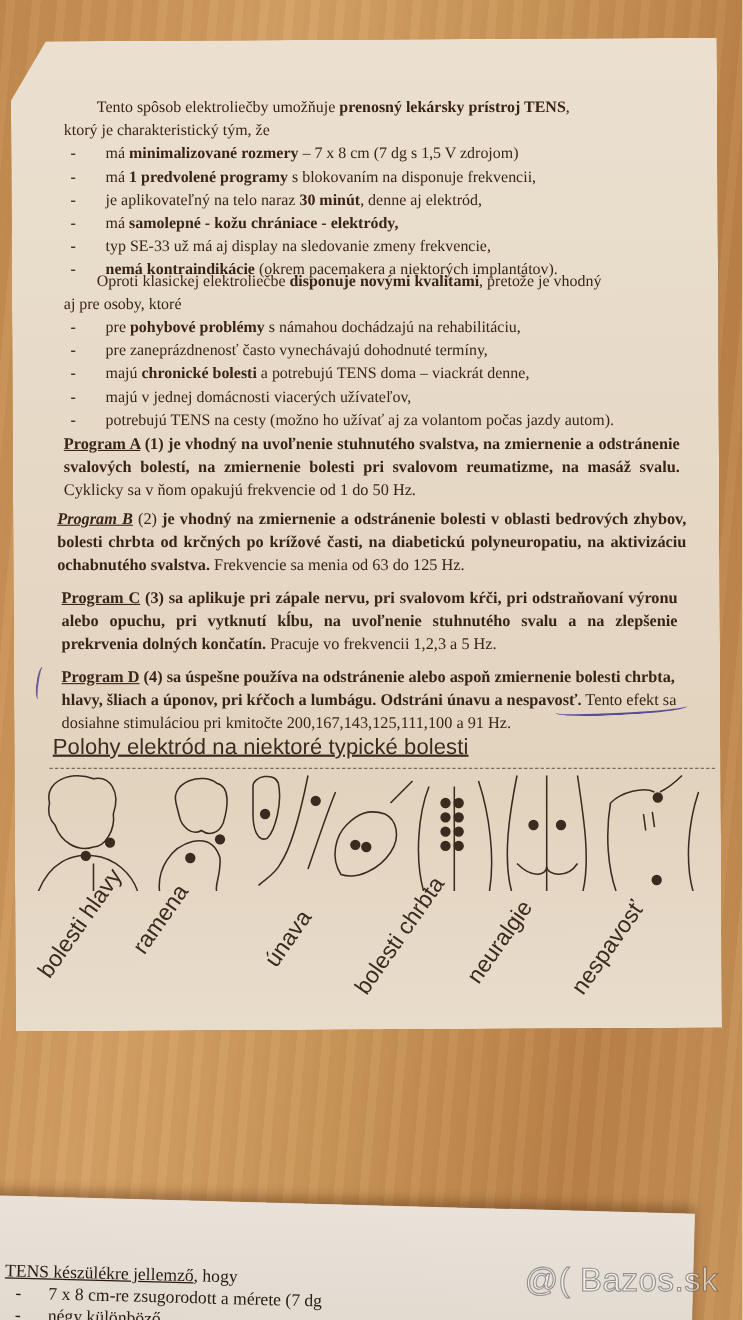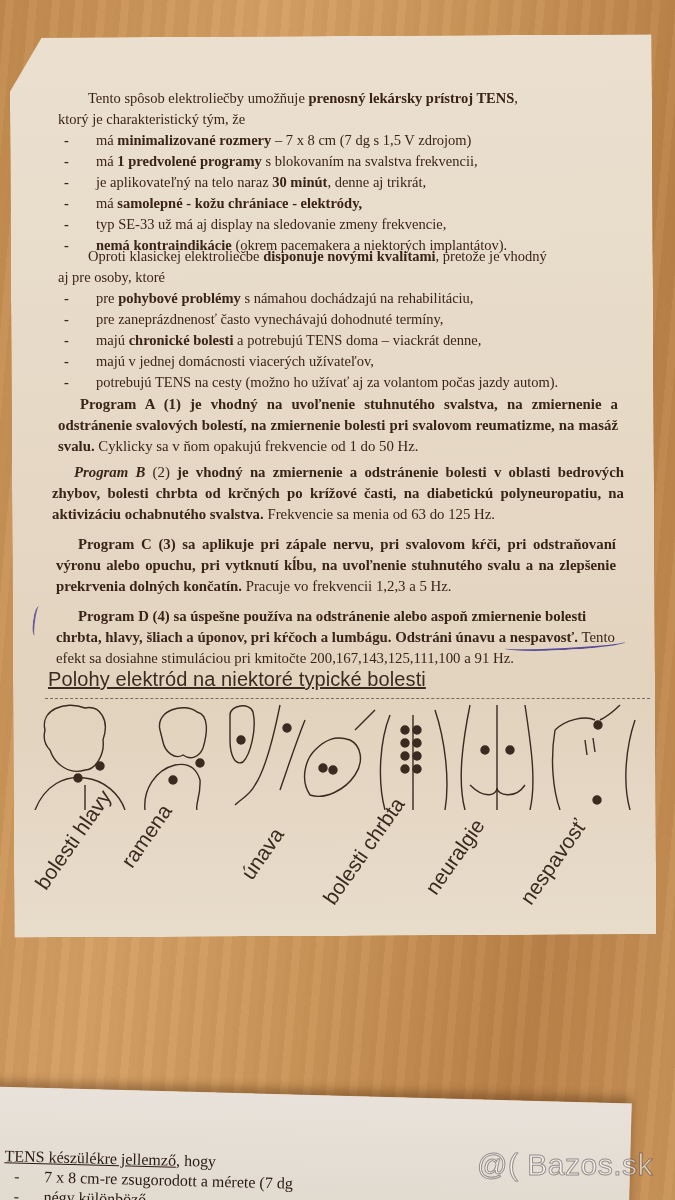--- a/index.html
+++ b/index.html
@@ -27,21 +27,21 @@
   }
   .content { position:absolute; left:0; top:0; width:100%; color:#3a2418; }
   .intro { position:absolute; left:58px; top:88px; width:560px; font-size:14.5px; line-height:21px; }
   .intro p, .second p { margin:0; text-indent:30px; }
   .intro .cont, .second .cont { text-indent:0; }
   ul.bul { list-style:none; margin:0; padding:0; }
   ul.bul li { position:relative; padding-left:38px;font-family:Liberation Serif, serif; }
   ul.bul li::before { content:"-"; position:absolute; left:6px; font-weight:bold; }
   .second { position:absolute; left:58px; top:246px; width:565px; font-size:14.5px; line-height:21px; }
   .prog { position:absolute; font-size:14.8px; line-height:21px; }
-  .prog .head { font-weight:bold;margin-left:22px; }
+  .prog .head { text-decoration:underline; font-weight:bold; }
   .prog .b { font-weight:bold; }
   .progA { left:58px; top:394px; width:560px; text-align:justify; }
   .progB { left:52px; top:462px; width:572px; text-align:justify; }
   .progB .head { font-style:italic; }
   .progC { left:56px; top:534px; width:560px; text-align:justify; }
   .progD { left:56px; top:606px; width:570px; }
   .pen-under {
     position:absolute; left:505px; top:640px; width:120px; height:8px;
     border-bottom:2px solid #5a4a9a; border-radius:0 0 50% 50%; transform: rotate(-3deg);
   }
@@ -82,22 +82,22 @@
 <div class="paper"></div>
 <div class="fold"></div>
 
 <div class="content">
 
   <div class="intro">
     <p><span>Tento spôsob elektroliečby umožňuje </span><b>prenosný lekársky prístroj TENS</b><span>,</span></p>
     <p class="cont">ktorý je charakteristický tým, že</p>
     <ul class="bul">
       <li><span>má </span><b>minimalizované rozmery</b><span> – 7 x 8 cm (7 dg s 1,5 V zdrojom)</span></li>
-      <li><span>má </span><b>1 predvolené programy</b><span> s blokovaním na svalstva frekvencii,</span></li>
-      <li><span>je aplikovateľný na telo naraz </span><b>30 minút</b><span>, denne aj trikrát,</span></li>
+      <li><span>má </span><b>1 predvolené programy</b><span> s blokovaním na disponuje frekvencii,</span></li>
+      <li><span>je aplikovateľný na telo naraz </span><b>30 minút</b><span>, denne aj elektród,</span></li>
       <li><span>má </span><b>samolepné - kožu chrániace - elektródy,</b><span></span></li>
       <li><span>typ SE-33 už má aj display na sledovanie zmeny frekvencie,</span><b></b><span></span></li>
       <li><span></span><b>nemá kontraindikácie</b><span> (okrem pacemakera a niektorých implantátov).</span></li>
     </ul>
   </div>
 
   <div class="second">
     <p><span>Oproti klasickej elektroliečbe </span><b>disponuje novými kvalitami</b><span>,  pretože je vhodný</span></p>
     <p class="cont">aj pre osoby,  ktoré</p>
     <ul class="bul">

